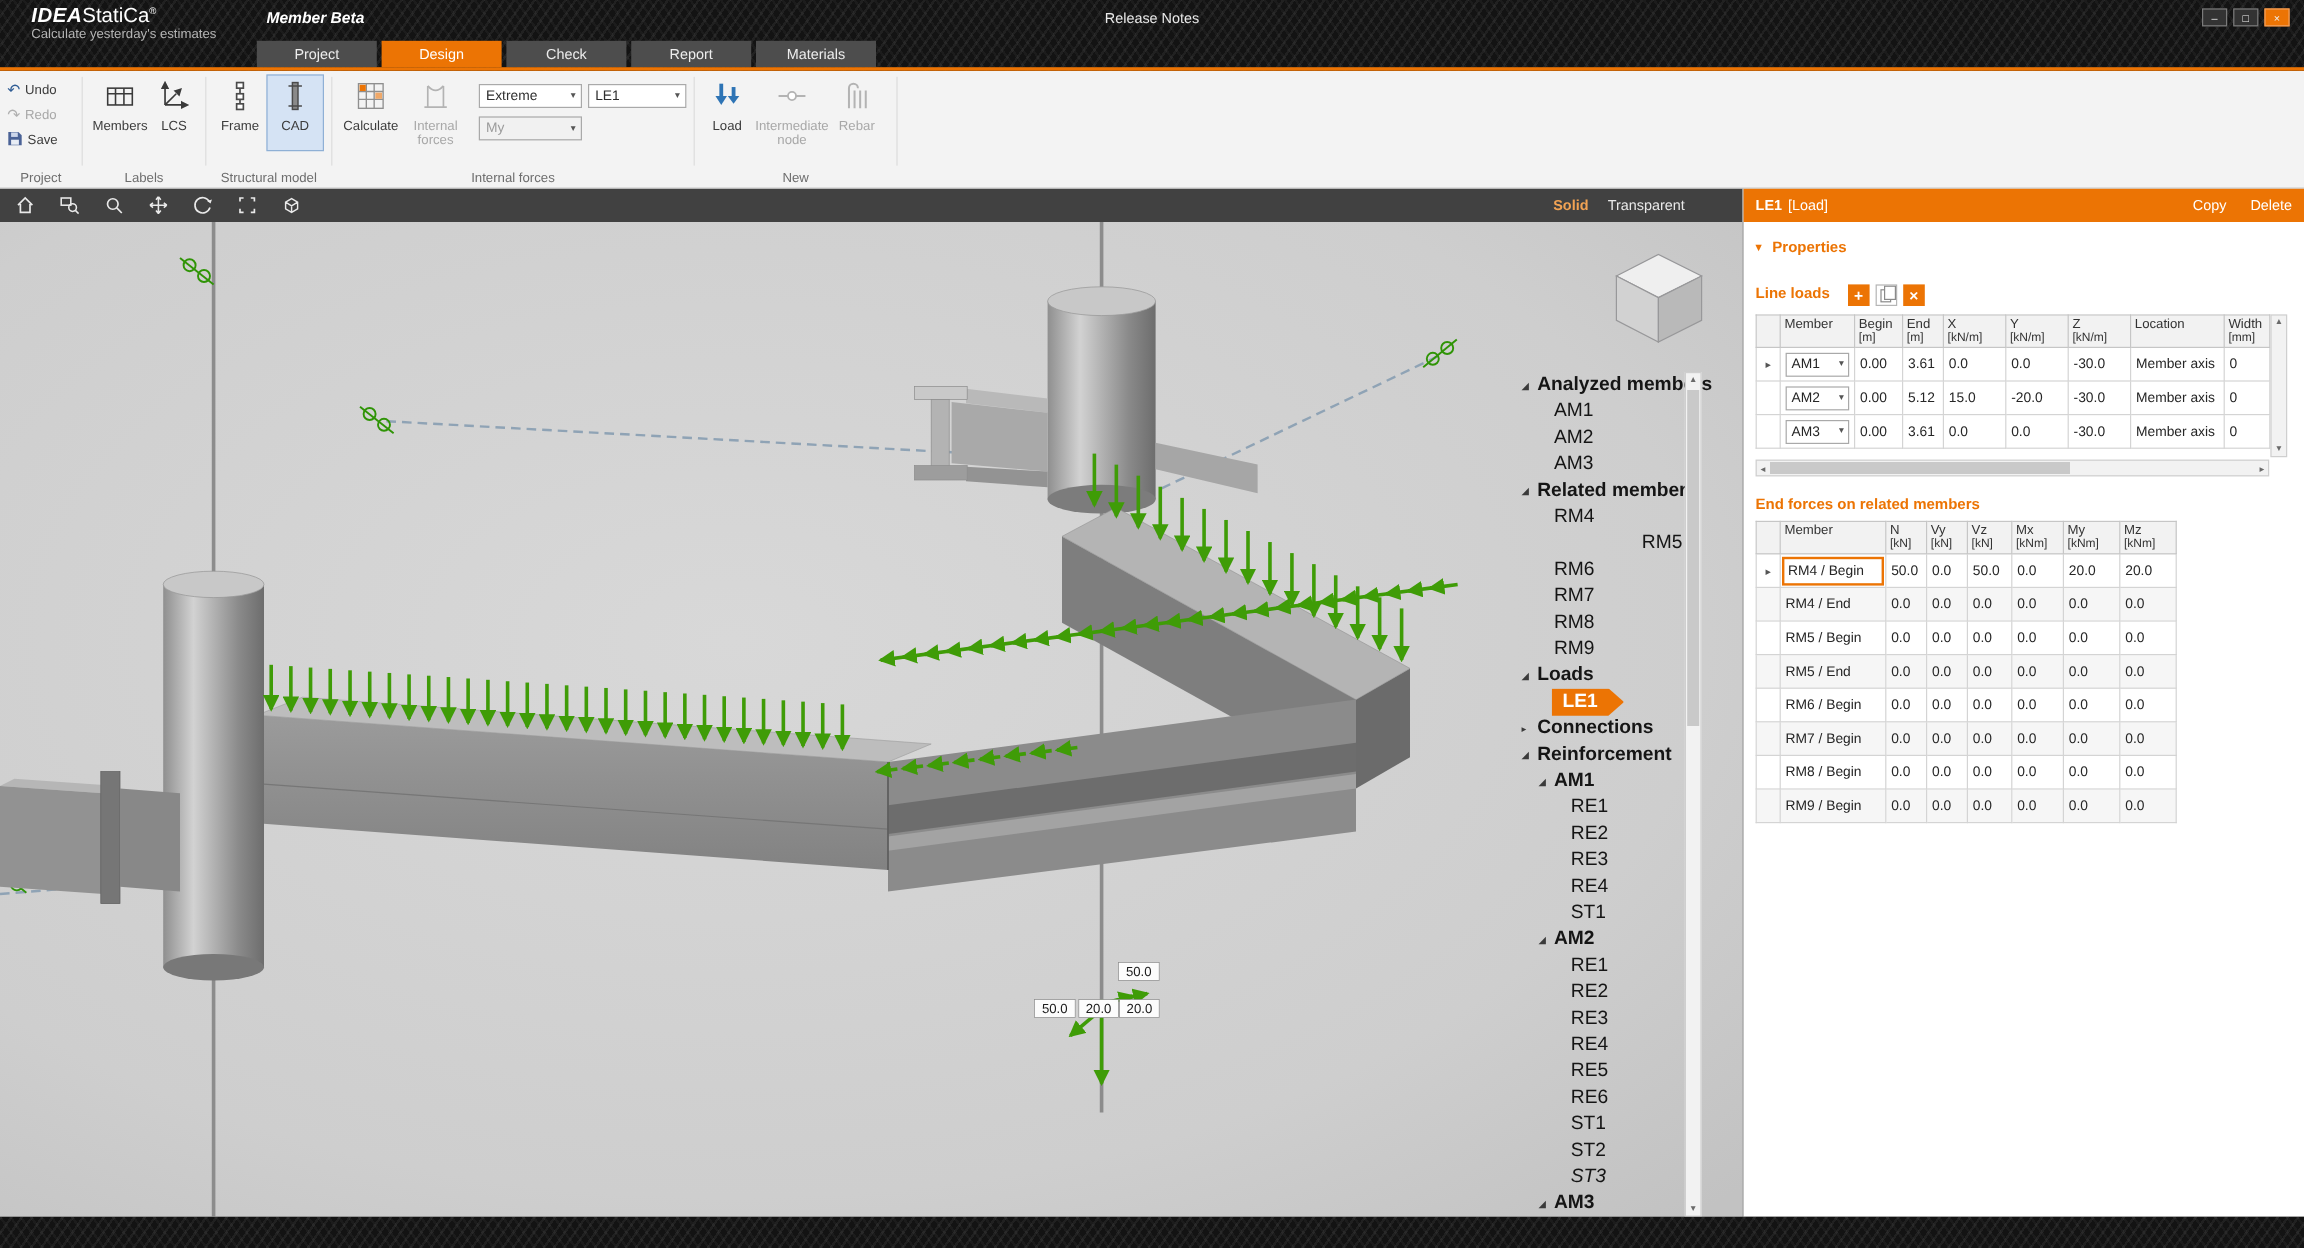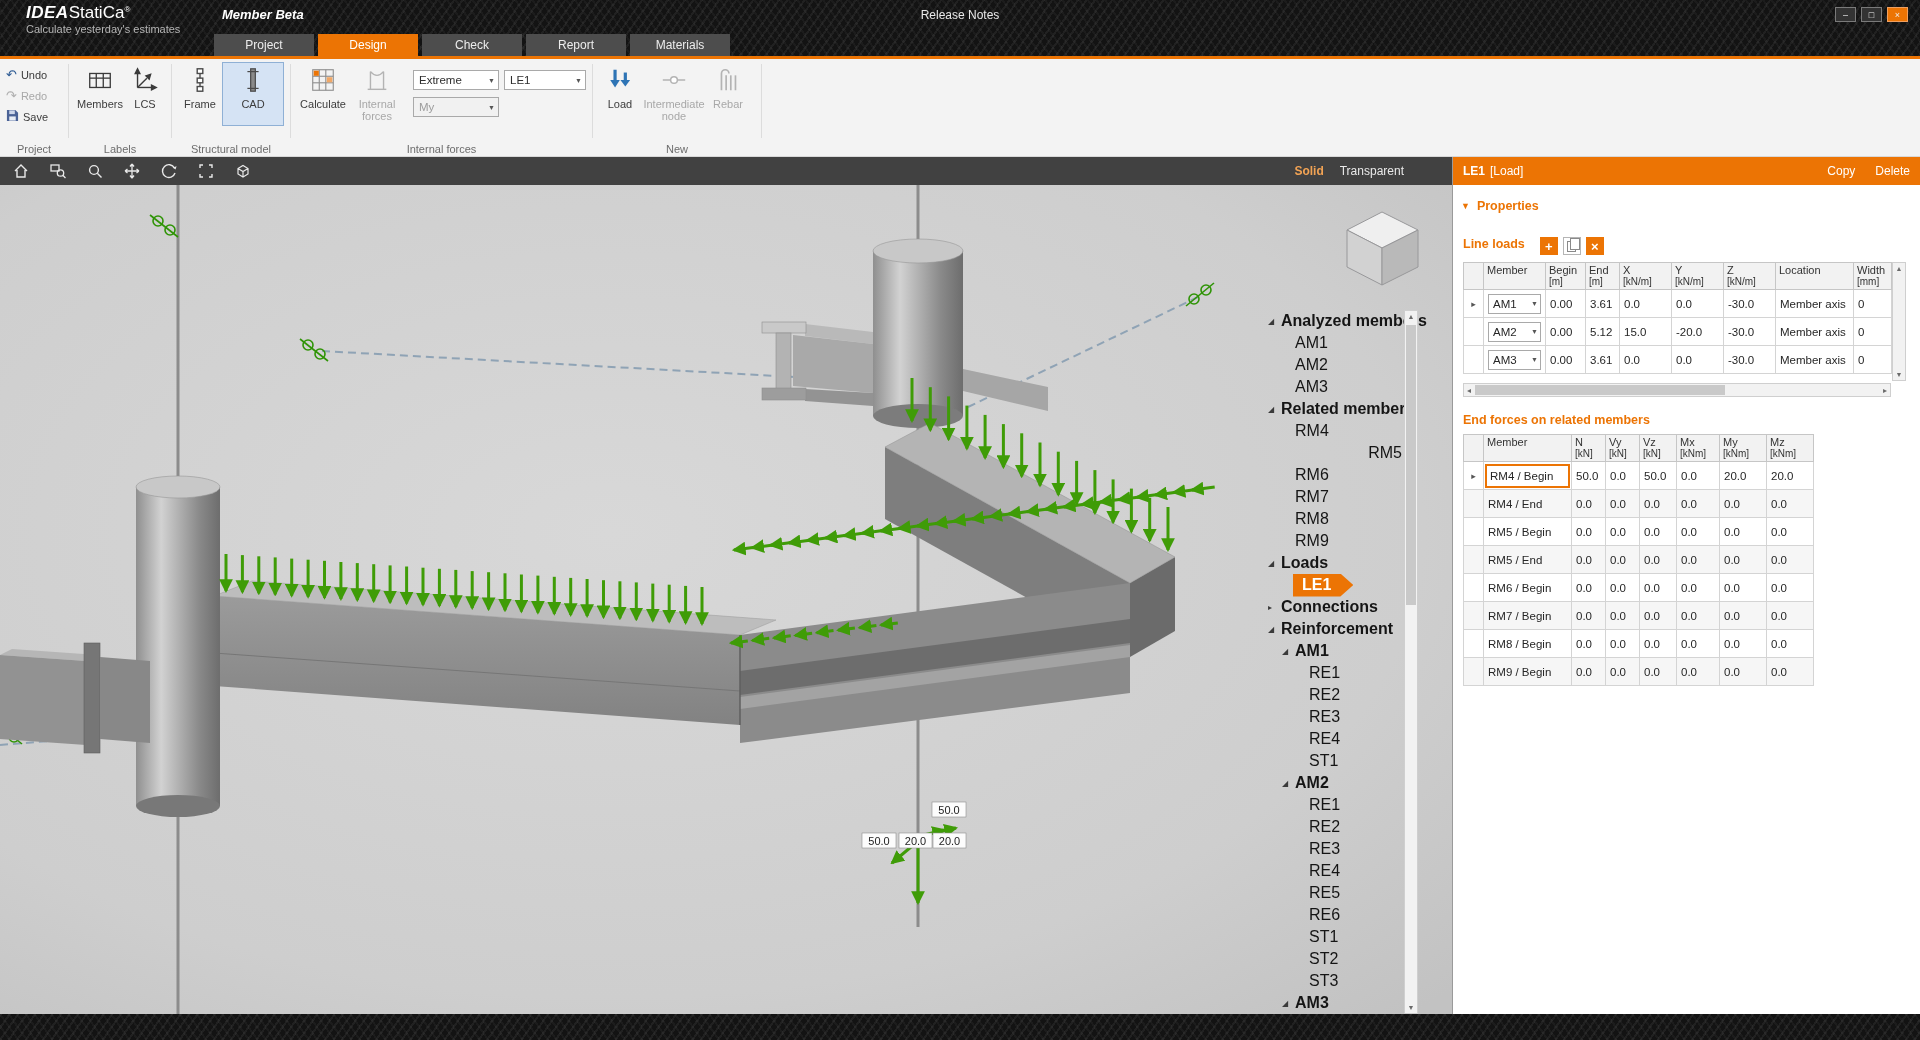--- a/index.html
+++ b/index.html
@@ -195,21 +195,21 @@
         <span class="bicon"><svg viewBox="0 0 30 30" width="28" height="28">
               <g stroke="#4a4a4a" stroke-width="1.5" fill="#fff">
                 <line x1="15" y1="3" x2="15" y2="27"></line>
                 <rect x="12" y="3" width="6" height="5"></rect>
                 <rect x="12" y="13" width="6" height="5"></rect>
                 <rect x="12" y="22" width="6" height="5"></rect>
               </g>
             </svg></span>
         <span>Frame</span>
       </div>
-      <div class="big-btn pressed" style="width:62px">
+      <div class="big-btn pressed" style="width:48px">
         <span class="bicon"><svg viewBox="0 0 30 30" width="28" height="28">
               <g stroke="#4a4a4a" stroke-width="1.3">
                 <rect x="12.5" y="3" width="5" height="24" fill="#8a8a8a"></rect>
                 <line x1="9" y1="6" x2="21" y2="6"></line>
                 <line x1="9" y1="24" x2="21" y2="24"></line>
               </g>
             </svg></span>
         <span>CAD</span>
       </div>
     </div>
@@ -680,21 +680,21 @@
           <span class="lbl">RE6</span>
         </div>
         <div class="titem" style="padding-left: 32px;">
           <span class="tw"></span>
           <span class="lbl">ST1</span>
         </div>
         <div class="titem" style="padding-left: 32px;">
           <span class="tw"></span>
           <span class="lbl">ST2</span>
         </div>
-        <div class="titem" style="padding-left: 32px;">
+        <div class="titem" style="padding-left: 32px; font-style: italic;">
           <span class="tw"></span>
           <span class="lbl">ST3</span>
         </div>
         <div class="titem" style="padding-left: 18px;">
           <span class="tw">◢</span>
           <span class="lbl b">AM3</span>
         </div>
       </div>
     <div class="tscroll">
       <div class="sa up">▲</div>

